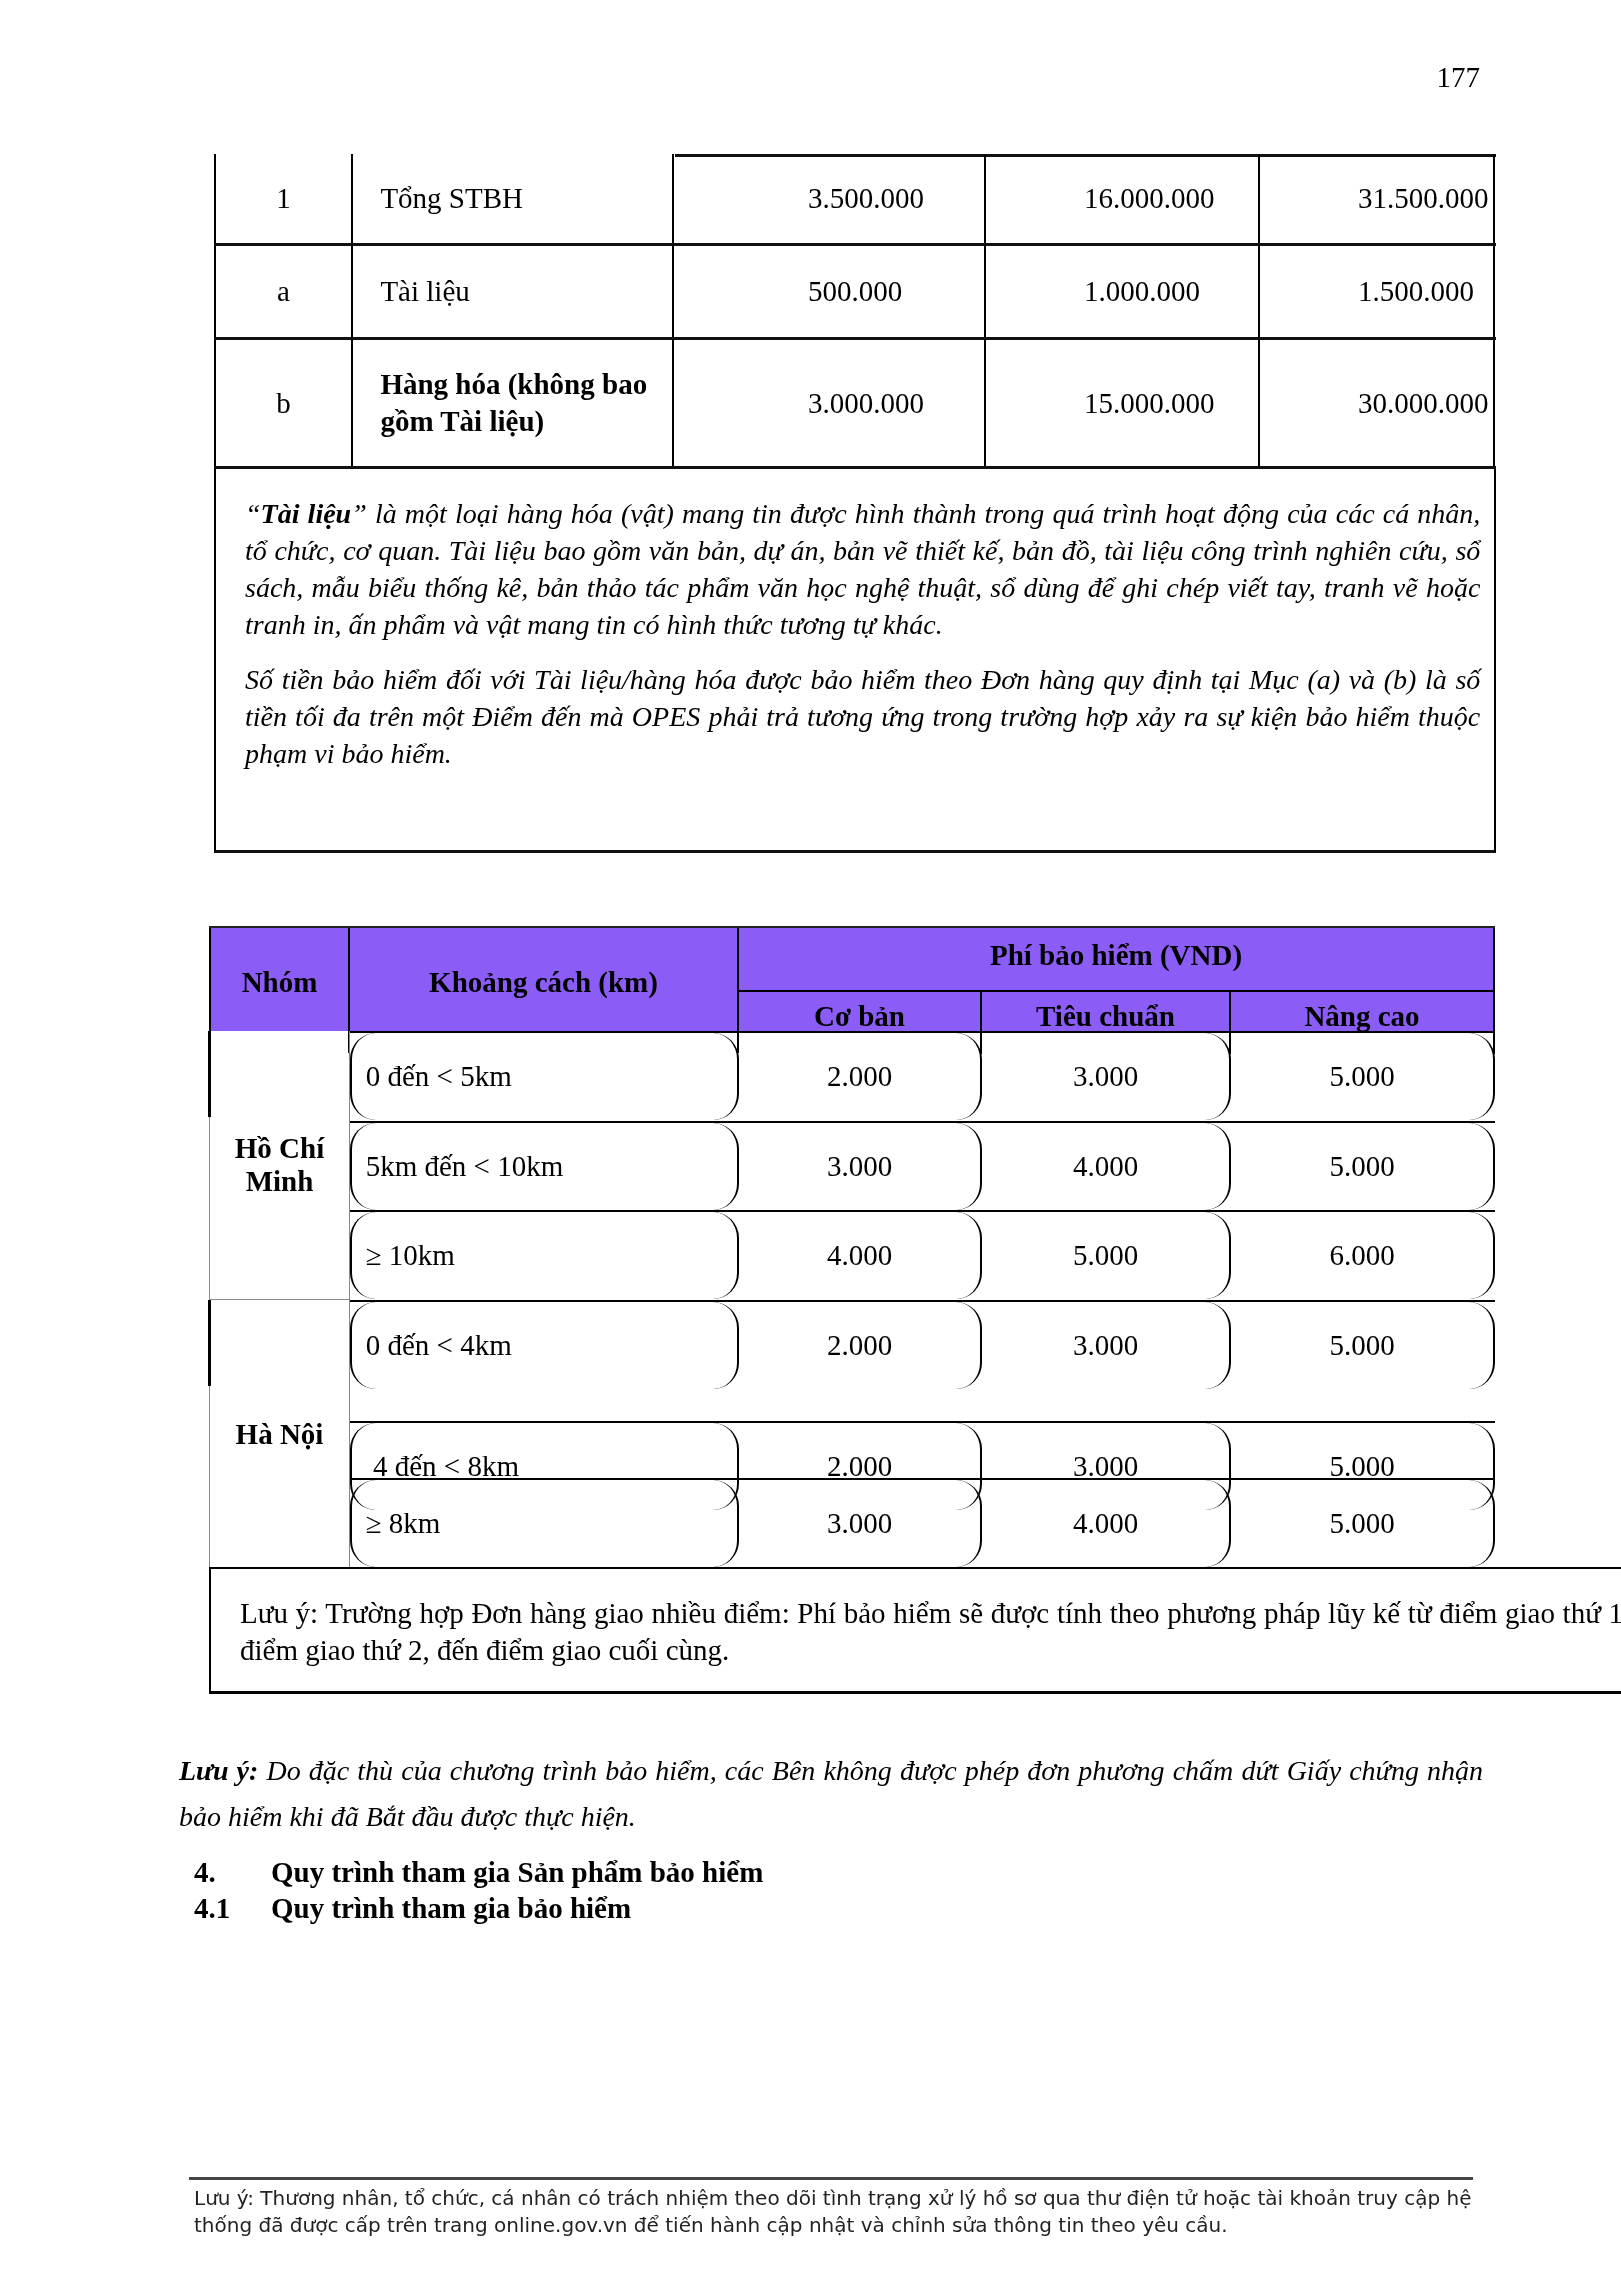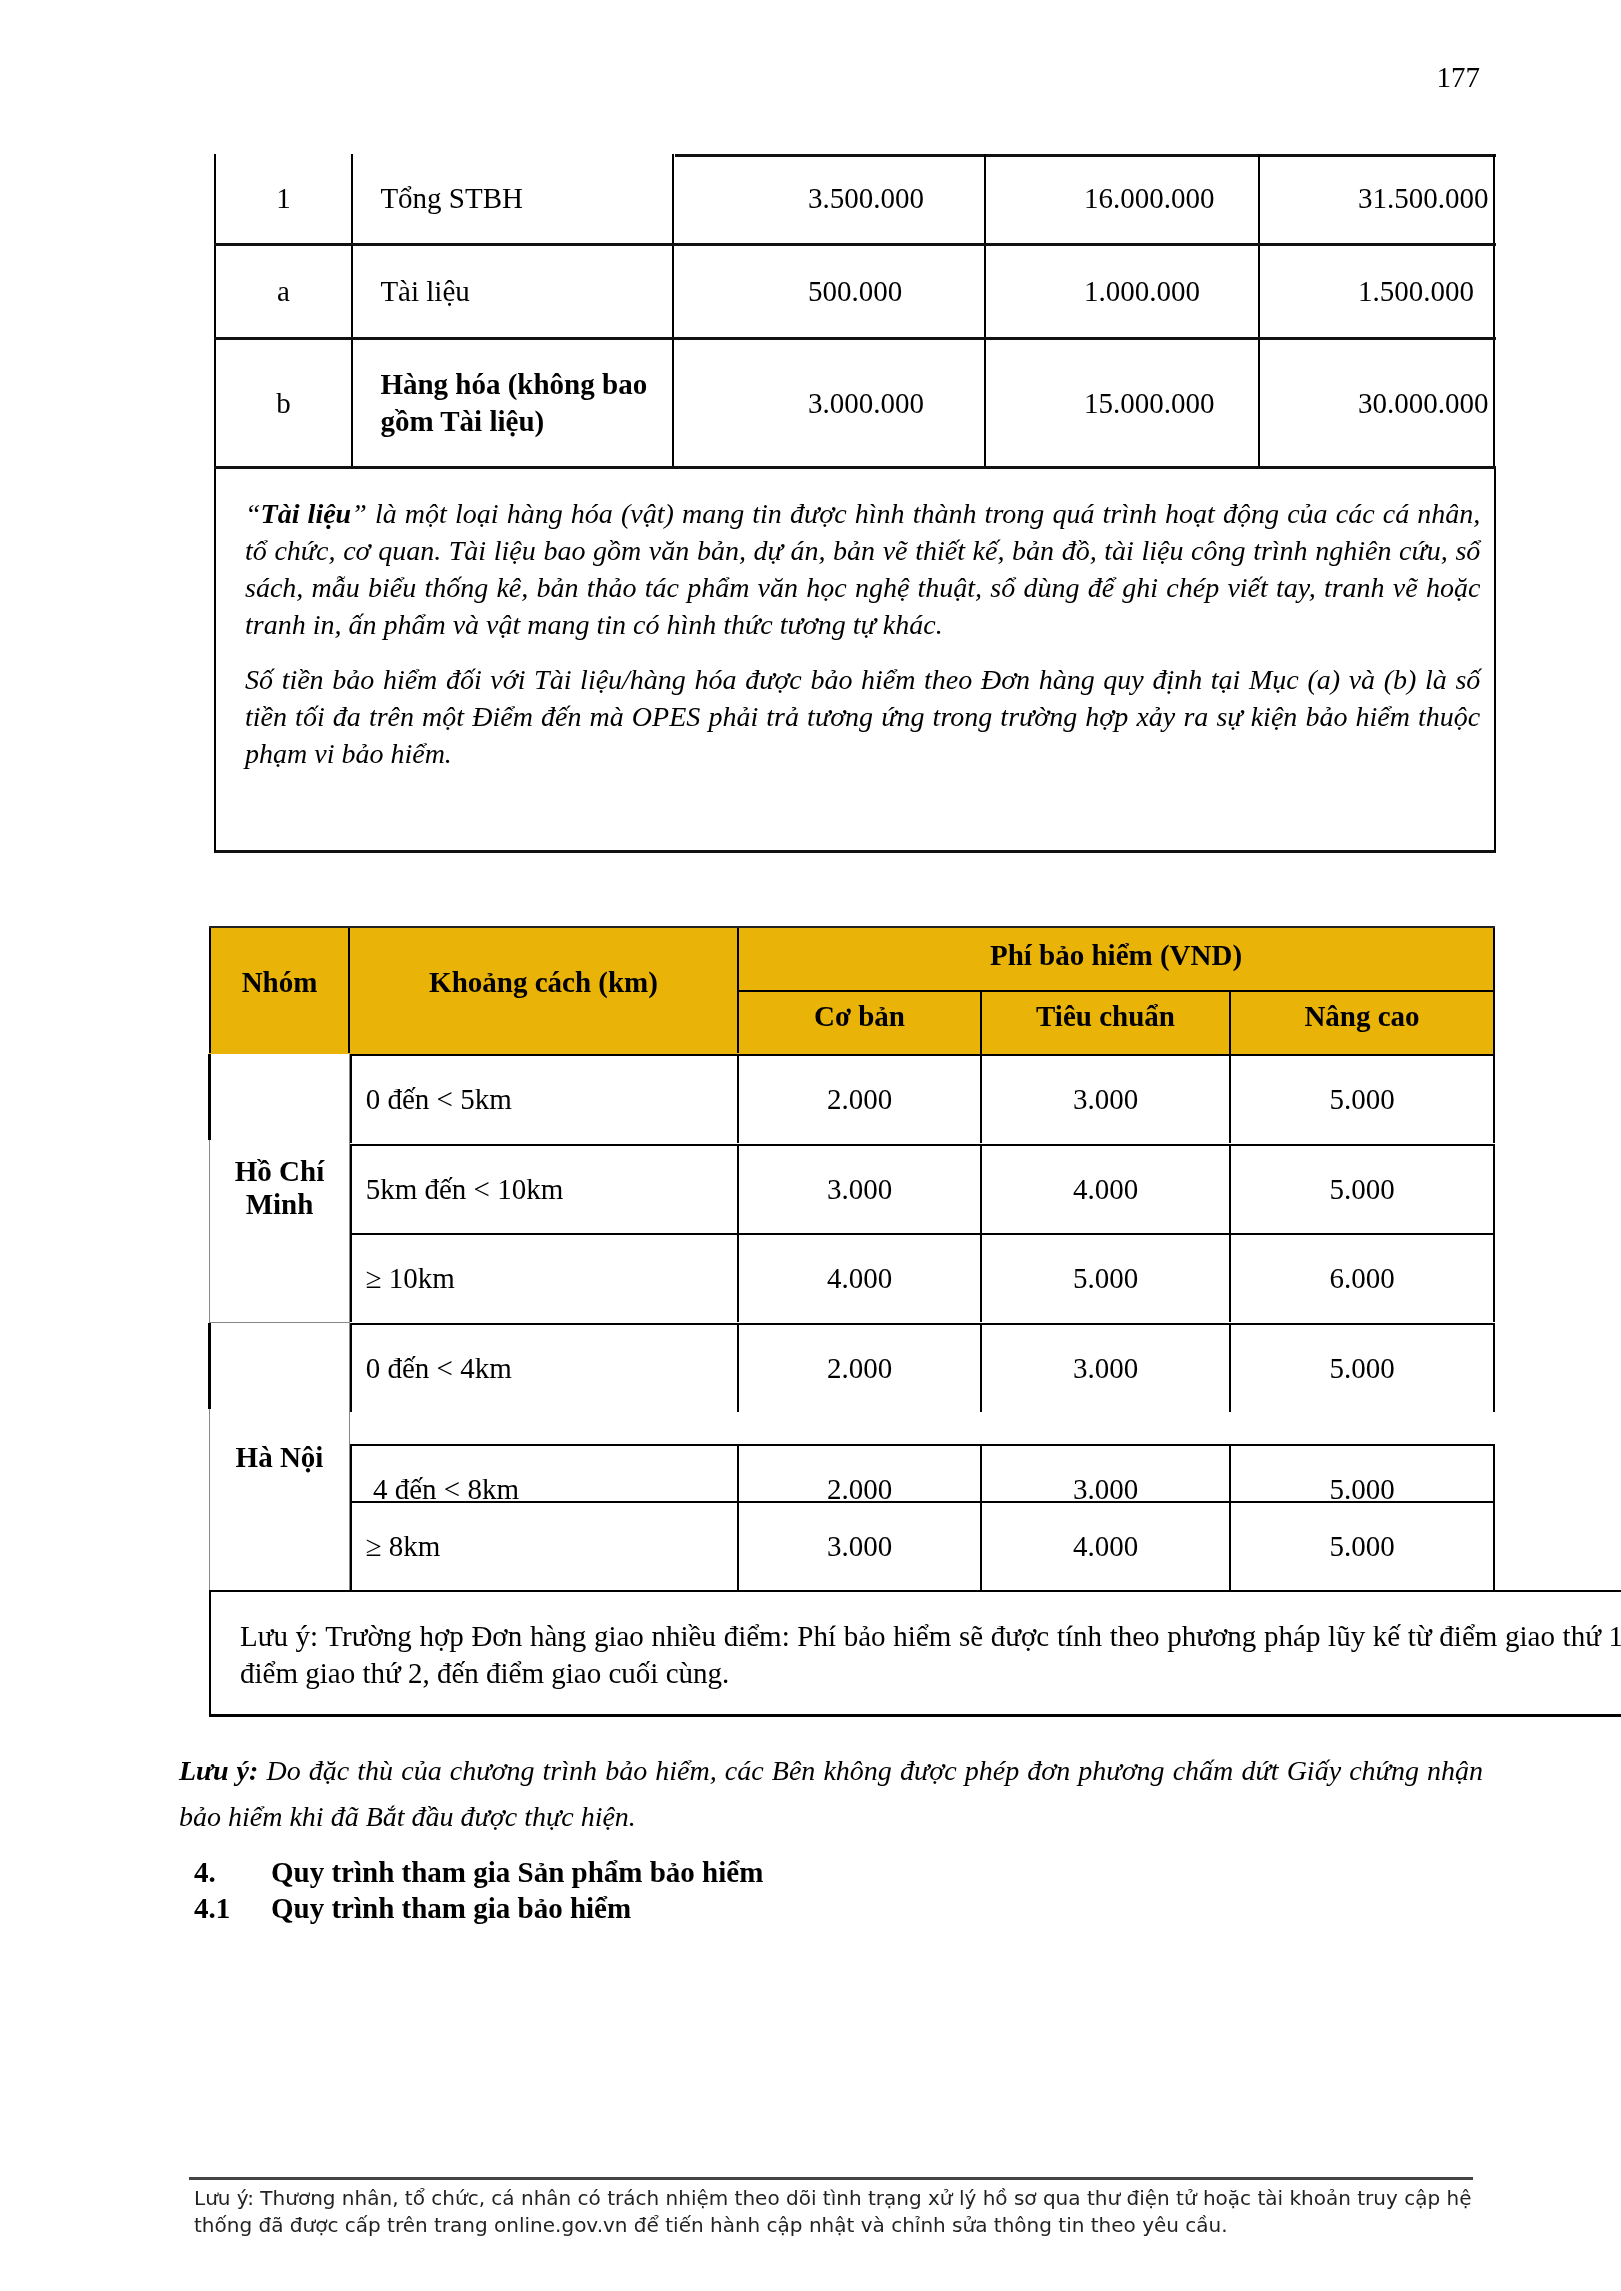--- a/index.html
+++ b/index.html
@@ -23,38 +23,38 @@
   .t1 .row.r0 { height: 89px; }
   .t1 .row.r1 { height: 91px; }
   .t1 .row.r2 { height: 126px; }
   .t1 .topcap { position: absolute; left: 461px; top: 0; width: 821px; height: 2.9px; background: #111; }
   .t1 .note { box-sizing: border-box; border-left: 2.9px solid #000; border-right: 2.9px solid #000; border-bottom: 3.9px solid #111;
               height: 384px; padding: 25.5px 13.7px 0 29px; font-style: italic; font-size: 28px; line-height: 37px; text-align: justify; }
   .t1 .note p { margin: 0 0 18.6px 0; }
 
   
   .t2 { position: absolute; left: 209px; top: 926px; width: 1286px; }
-  .t2 .head { position: relative; height: 128px; background: #eab308; border-top: 2.9px solid #222; box-sizing: border-box; }
+  .t2 .head { position: relative; height: 105px; background: #8b5cf6; border-top: 2.9px solid #222; box-sizing: border-box; }
   .t2 .h { position: absolute; display: flex; align-items: center; justify-content: center; font-weight: bold; font-size: 29px; box-sizing: border-box; }
   .t2 .h-group { left: 0; top: 0; width: 141px; height: 125px; border-left: 2.9px solid #000; border-right: 2px solid #000; padding-bottom: 15.7px; }
   .t2 .h-dist { left: 141px; top: 0; width: 389px; height: 125px; border-right: 2px solid #000; padding-bottom: 15.7px; }
   .t2 .h-fee { left: 530px; top: 0; width: 756px; height: 64px; border-bottom: 2.9px solid #000; border-right: 2.9px solid #000; padding-bottom: 7.8px; }
   .t2 .h-sub { top: 64px; height: 62px; border-right: 2px solid #000; padding-bottom: 13.7px; }
   .t2 .h-sub.s1 { left: 530px; width: 243px; }
   .t2 .h-sub.s2 { left: 773px; width: 249px; }
   .t2 .h-sub.s3 { left: 1022px; width: 264px; border-right: 2.9px solid #000; }
 
   .t2 .body { position: relative; height: 536px; }
   .t2 .grp { position: absolute; left: 0; width: 141px; box-sizing: border-box; border-left: 1px solid #888; border-right: 1px solid #888;
              display: flex; align-items: center; justify-content: center; text-align: center; font-weight: bold; font-size: 29px; line-height: 33px; }
   .t2 .grp.g0 { top: 0; height: 269px; border-bottom: 1px solid #888; }
   .t2 .grp.g1 { top: 269px; height: 268px; }
   .t2 .grp .leftbar { position: absolute; left: -2px; top: 0; width: 2.9px; height: 86px; background: #000; }
   .t2 .drow { position: absolute; left: 141px; width: 1145px; height: 89px; display: flex; border-top: 2.9px solid #000; box-sizing: border-box; }
-  .t2 .drow .d { box-sizing: border-box; display: flex; align-items: center; font-size: 29px; border-right: 2px solid #000; }
+  .t2 .drow .d { box-sizing: border-box; display: flex; align-items: center; font-size: 29px; border-right: 2px solid #000; border-radius: 26px; }
   .t2 .drow .dist { width: 389px; padding-left: 13.7px; border-left: 2px solid #000; }
   .t2 .drow .v1 { width: 243px; justify-content: center; }
   .t2 .drow .v2 { width: 249px; justify-content: center; }
   .t2 .drow .v3 { width: 264px; justify-content: center; border-right: 2.9px solid #000; }
   .t2 .note2 { position: absolute; left: 0; top: 536px; width: 1437px; height: 127px; box-sizing: border-box;
                border: 2.9px solid #000; border-bottom-width: 3.9px; padding: 25.5px 13.7px 0 29px; font-size: 29px; line-height: 37px; text-align: justify; }
 
   
   .remark { left: 179px; top: 1748px; width: 1304px; font-size: 28px; line-height: 46px; font-style: italic; text-align: justify; }
   .remark b { font-style: italic; }

